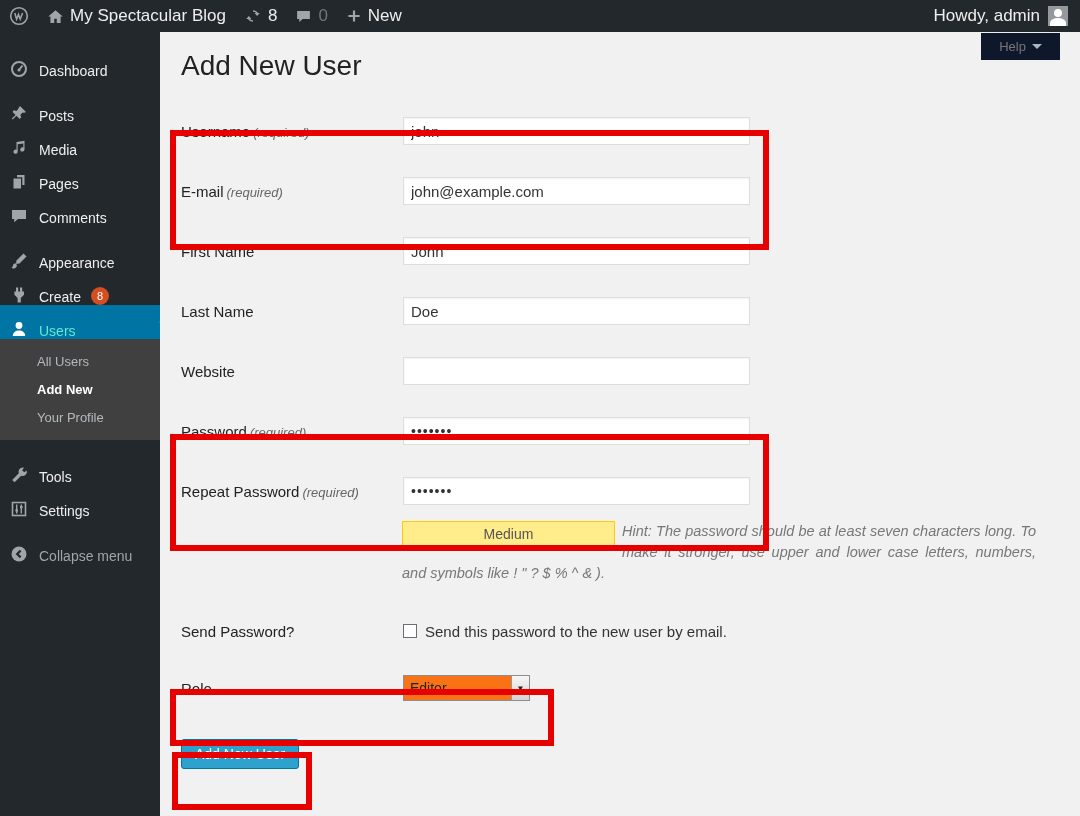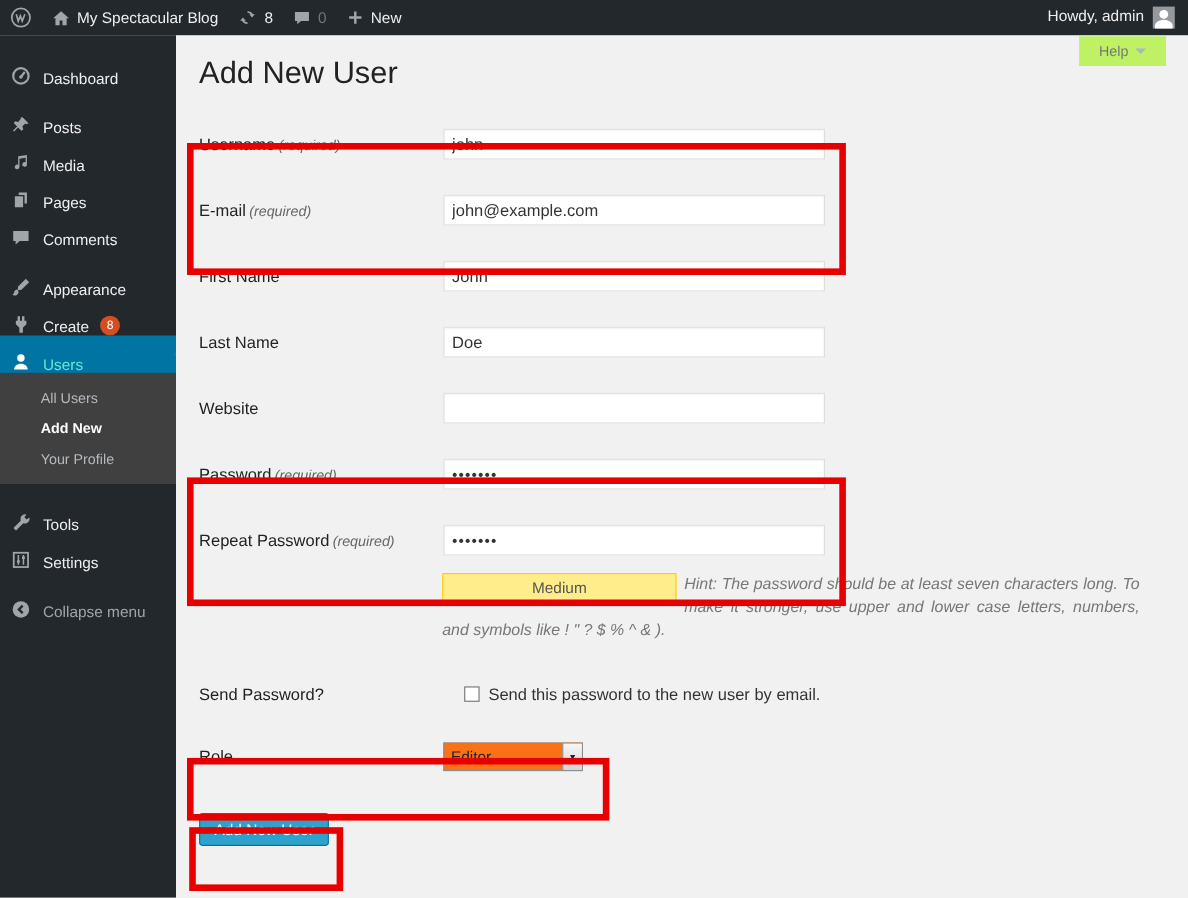--- a/index.html
+++ b/index.html
@@ -2,21 +2,21 @@
 <html><head>
 <meta charset="utf-8">
 <style>
   * { margin:0; padding:0; box-sizing:border-box; }
   html,body { width:1080px; height:816px; overflow:hidden;
     font-family:"Liberation Sans", sans-serif; background:#f1f1f1; }
 
   
   .adminbar { position:absolute; left:0; top:0; width:1080px; height:32px;
     background:#23282d; color:#eee; display:flex; align-items:center;
-    font-size:14px; z-index:50; }
+    font-size:17px; z-index:50; }
   .ab-item { display:flex; align-items:center; gap:6px; padding:0 9px; height:32px; color:#eee; cursor:pointer; }
   .ab-item svg { display:block; }
   .ab-icon { color:#a0a5aa; }
   .ab-count-muted { color:#72777c; }
   .ab-right { margin-left:auto; display:flex; gap:8px; padding-right:12px; }
   .avatar { width:20px; height:20px; background:#95989c; position:relative; overflow:hidden; }
   .avatar::before { content:""; position:absolute; left:6px; top:3px; width:8px; height:8px; border-radius:50%; background:#fff; }
   .avatar::after { content:""; position:absolute; left:2px; top:12px; width:16px; height:10px; border-radius:50% 50% 0 0; background:#fff; }
 
   
@@ -35,41 +35,41 @@
     font-size:13px; color:#b4b9be; cursor:pointer; }
   .submenu-item.current { color:#fff; font-weight:bold; }
   .menu-item.muted { color:#a0a5aa; }
   .badge { background:#d54e21; color:#fff; min-width:18px; height:18px; border-radius:9px;
     font-size:11px; display:flex; align-items:center; justify-content:center; padding:0 4px; }
 
   
   .content { position:absolute; left:160px; top:32px; width:920px; height:784px;
     background:#f1f1f1; padding:16px 20px 0 21px; }
   .help-btn { position:absolute; left:821px; top:1px; width:79px; height:27px;
-    background:#bef264; color:#777; font-size:13px; display:flex; align-items:center;
+    background:#0f172a; color:#777; font-size:13px; display:flex; align-items:center;
     justify-content:center; gap:6px; cursor:pointer; }
   .help-caret { width:0; height:0; border:5px solid transparent; border-top-color:#a7b8c4; margin-top:5px; }
   h1.page-title { font-size:28px; font-weight:400; color:#222; line-height:36px; margin-bottom:17px; }
   .subtitle { font-size:14px; color:#444; line-height:17px; margin-bottom:12px; }
 
   .form-row { display:flex; align-items:center; height:60px; }
   .form-label { width:222px; font-size:15px; color:#222; flex:0 0 222px; }
   .req { font-style:italic; font-size:13px; color:#666; margin-left:3px; }
   .txt-input { width:347px; height:28px; background:#fff; border:1px solid #ddd;
     font-family:"Liberation Sans", sans-serif; font-size:15px; color:#333;
     padding:2px 7px; box-shadow:inset 0 1px 2px rgba(0,0,0,.05); }
   .pw { letter-spacing:1px; font-size:14px; }
 
   .strength-wrap { margin-left:221px; width:634px; min-height:84px; }
   .strength-meter { float:left; width:213px; height:27px; margin-right:7px;
     background:#ffec8b; border:1px solid #fc0; text-align:center; line-height:25px;
     font-size:14px; color:#555; }
   .hint { font-style:italic; font-size:14.5px; color:#777; line-height:21px; text-align:justify; }
 
-  .send-row { height:52px;gap:19px; }
+  .send-row { height:52px; }
   .cb-wrap { display:flex; align-items:center; gap:8px; font-size:15px; color:#333; }
   .cb { width:14px; height:14px; background:#fff; border:1px solid #6b6f73; cursor:pointer; }
 
   .role-row { height:62px; }
   .select { width:127px; height:26px; background:#f97316; border:1px solid #8a8f94;
     display:flex; align-items:center; cursor:pointer; }
   .select-value { flex:1; font-size:14px; color:#222; padding-left:6px; }
   .select-btn { width:18px; height:24px; background:linear-gradient(#f6f6f6,#d5d5d5);
     border-left:1px solid #999; display:flex; align-items:center; justify-content:center;
     font-size:8px; color:#222; }

